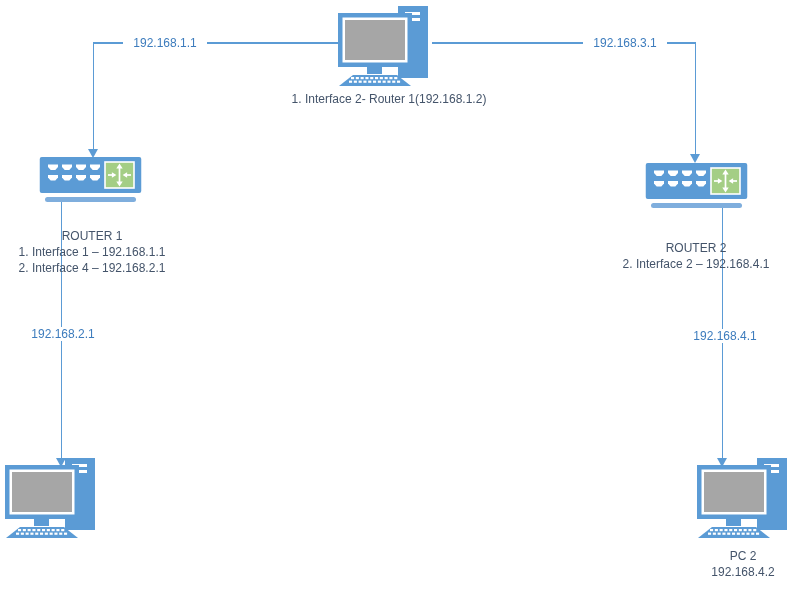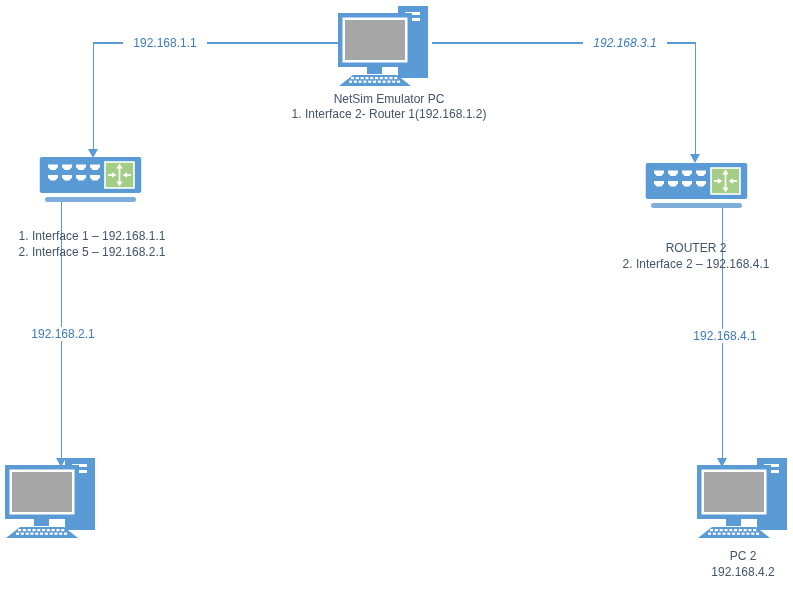--- a/index.html
+++ b/index.html
@@ -108,48 +108,48 @@
   </svg>
 
   <div class="link h" style="left:93px; top:42px; width:249px;"></div>
   <div class="link v" style="left:92.5px; top:42px; height:108px;"></div>
   <div class="arrow-down" style="left:88px; top:149px;"></div>
   <div class="link-label" style="left:123px; top:36px; width:80px;">192.168.1.1</div>
 
   <div class="link h" style="left:432px; top:42px; width:264px;"></div>
   <div class="link v" style="left:694.5px; top:42px; height:113px;"></div>
   <div class="arrow-down" style="left:690px; top:154px;"></div>
-  <div class="link-label" style="left:583px; top:36px; width:80px;font-style:italic;">192.168.3.1</div>
+  <div class="link-label" style="left:583px; top:36px; width:80px;">192.168.3.1</div>
 
   <div class="link v" style="left:60.5px; top:201px; height:258px;"></div>
   <div class="arrow-down" style="left:56px; top:458px;"></div>
   <div class="link-label" style="left:21px; top:327px; width:80px;">192.168.2.1</div>
 
   <div class="link v" style="left:721.5px; top:206px; height:253px;"></div>
   <div class="arrow-down" style="left:717px; top:458px;"></div>
   <div class="link-label" style="left:683px; top:329px; width:80px;">192.168.4.1</div>
 
   <div class="node" style="left:338px; top:6px;">
     <svg viewBox="0 0 96 80" width="96" height="80">
         <use href="#def-pc"></use>
       </svg>
   </div>
   <div class="textblock" style="left:264px; top:92px; width:250px; line-height:15px;">
-    <div class="row">NetSim Emulator PC</div>
     <div class="row">1. Interface 2- Router 1(192.168.1.2)</div>
   </div>
 
   <div class="node" style="left:39px; top:155px;">
     <svg viewBox="0 0 103 48" width="103" height="48">
         <use href="#def-router"></use>
       </svg>
   </div>
   <div class="textblock" style="left:10px; top:228px; width:164px;">
+    <div class="row">ROUTER 1</div>
     <div class="row">1. Interface 1 – 192.168.1.1</div>
-    <div class="row">2. Interface 5 – 192.168.2.1</div>
+    <div class="row">2. Interface 4 – 192.168.2.1</div>
   </div>
 
   <div class="node" style="left:645px; top:161px;">
     <svg viewBox="0 0 103 48" width="103" height="48">
         <use href="#def-router"></use>
       </svg>
   </div>
   <div class="textblock" style="left:614px; top:240px; width:164px;">
     <div class="row">ROUTER 2</div>
     <div class="row">2. Interface 2 – 192.168.4.1</div>

